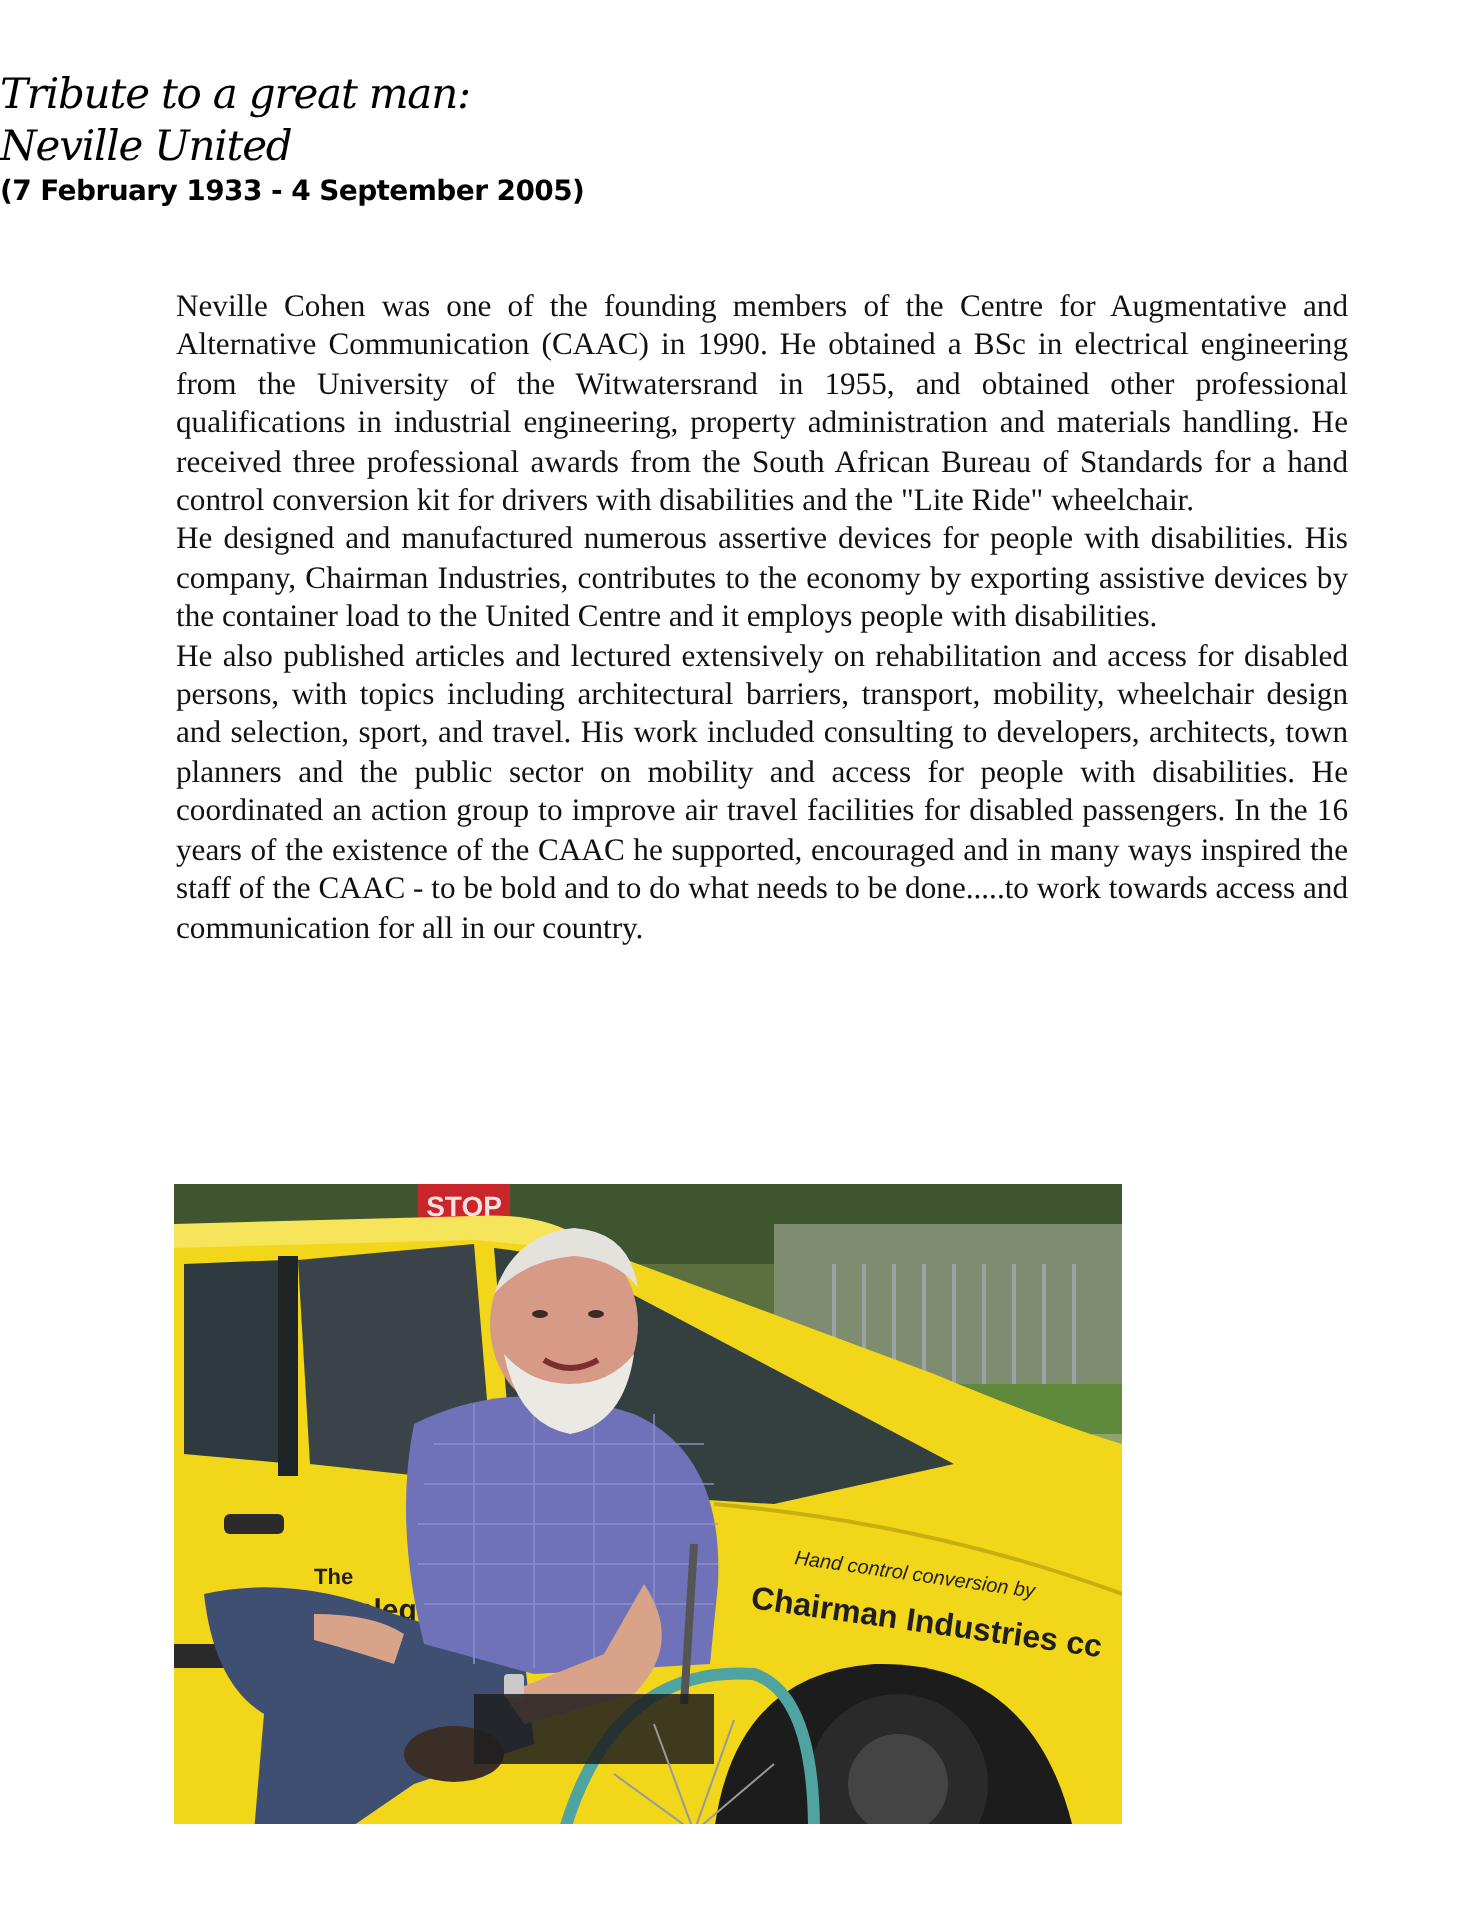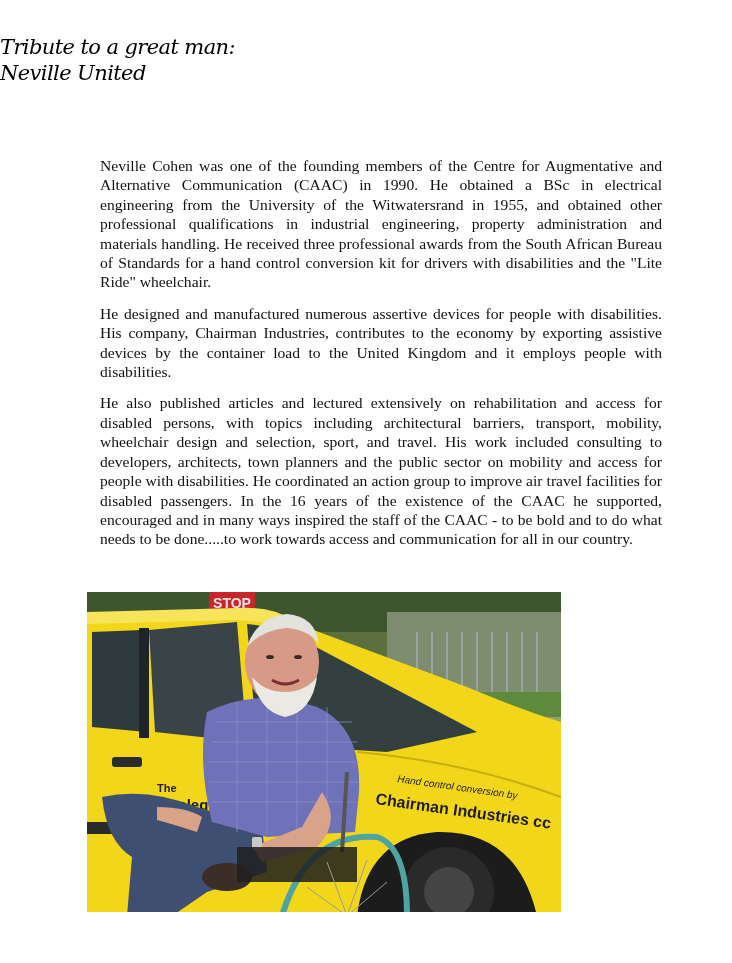--- a/index.html
+++ b/index.html
@@ -44,46 +44,47 @@
       top: 144px;
       left: 88px;
       width: 586px;
       font-family: "Liberation Serif", "DejaVu Serif", serif;
       font-size: 15.6px;
       line-height: 19.4px;
       text-align: justify;
       color: #111;
     }
     .body-text p {
-      margin: 12px;
+      margin: 0;
     }
     .photo {
       position: absolute;
       left: 87px;
       top: 592px;
       width: 474px;
       height: 320px;
       overflow: hidden;
       background: #6d7a4a;
     }
     .photo svg {
       display: block;
     }
   </style>
 </head>
 <body>
 
 <div class="header">
   <div class="title-line">Tribute to a great man:</div>
   <div class="title-line">Neville United</div>
+  <div class="dates">(7 February 1933 - 4 September 2005)</div>
 </div>
 
 <div class="body-text">
   <p>Neville Cohen was one of the founding members of the Centre for Augmentative and Alternative Communication (CAAC) in 1990. He obtained a BSc in electrical engineering from the University of the Witwatersrand in 1955, and obtained other professional qualifications in industrial engineering, property administration and materials handling. He received three professional awards from the South African Bureau of Standards for a hand control conversion kit for drivers with disabilities and the "Lite Ride" wheelchair.</p>
-  <p>He designed and manufactured numerous assertive devices for people with disabilities. His company, Chairman Industries, contributes to the economy by exporting assistive devices by the container load to the United Kingdom and it employs people with disabilities.</p>
+  <p>He designed and manufactured numerous assertive devices for people with disabilities. His company, Chairman Industries, contributes to the economy by exporting assistive devices by the container load to the United Centre and it employs people with disabilities.</p>
   <p>He also published articles and lectured extensively on rehabilitation and access for disabled persons, with topics including architectural barriers, transport, mobility, wheelchair design and selection, sport, and travel. His work included consulting to developers, architects, town planners and the public sector on mobility and access for people with disabilities. He coordinated an action group to improve air travel facilities for disabled passengers.  In the 16 years of the existence of the CAAC he supported, encouraged and in many ways inspired the staff of the CAAC - to be bold and to do what needs to be done.....to work towards access and communication for all in our country.</p>
 </div>
 
 <div class="photo">
   <svg width="474" height="324" viewBox="0 0 474 324" xmlns="http://www.w3.org/2000/svg">
 
     <rect x="0" y="0" width="474" height="324" fill="#5c6f3f"></rect>
     <rect x="0" y="0" width="474" height="40" fill="#3f5530"></rect>
     <rect x="300" y="20" width="174" height="90" fill="#7e8c70"></rect>
 

